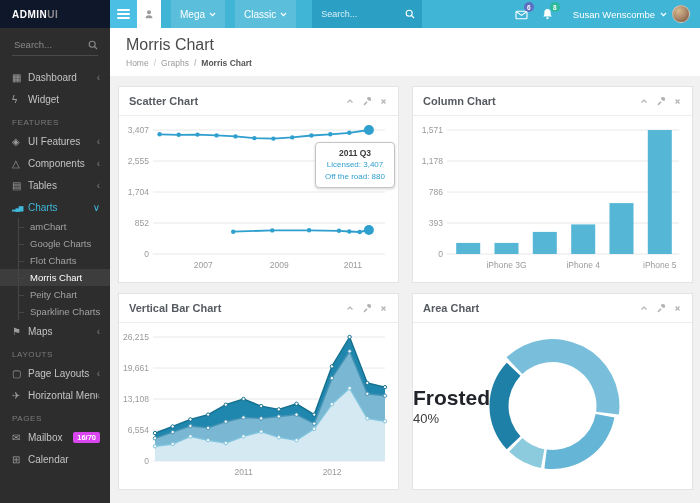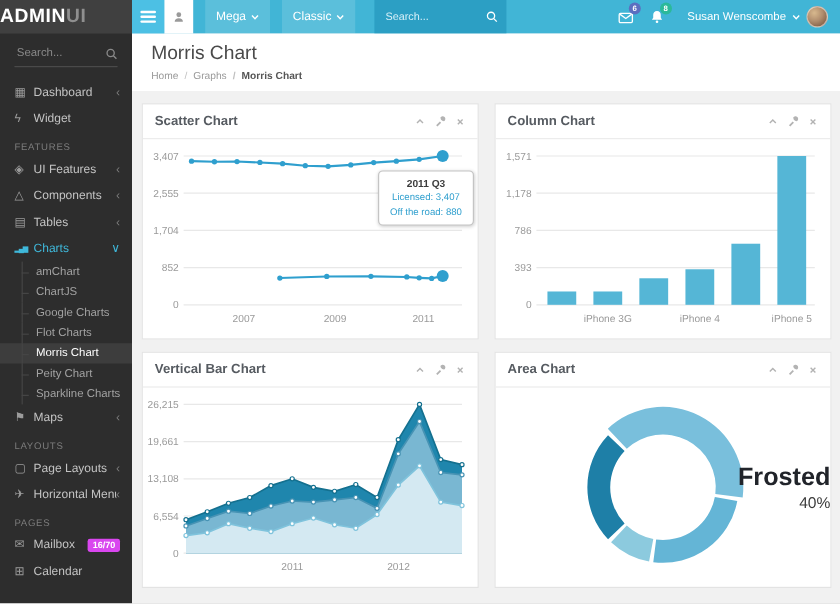--- a/index.html
+++ b/index.html
@@ -2,22 +2,22 @@
 <html><head>
 <meta charset="utf-8">
 <style>
   html,body{margin:0;padding:0;background:#dcdcdc;}
   *{box-sizing:border-box;}
   .app{width:700px;height:503px;display:flex;overflow:hidden;position:relative;
        font-family:"Liberation Sans",sans-serif;background:#f1f1f1;}
 
   
   .sidebar{width:110px;min-width:110px;background:#2d2d2d;display:flex;flex-direction:column;overflow:hidden;}
-  .logo{height:28px;background:#404040;display:flex;align-items:center;
-        font-size:16px;font-weight:bold;letter-spacing:.5px;color:#fff;cursor:pointer;}
+  .logo{height:28px;background:#0f172a;display:flex;align-items:center;padding-left:12px;
+        font-size:10px;font-weight:bold;letter-spacing:.5px;color:#fff;cursor:pointer;}
   .logo .logo-ui{color:#8f8f8f;}
   .side-search{margin:10px 12px 6px 12px;border-bottom:1px solid #4a4a4a;display:flex;align-items:center;padding-bottom:4px;}
   .side-search input{flex:1;min-width:0;background:transparent;border:none;outline:none;color:#bbb;font-size:9.5px;font-family:"Liberation Sans",sans-serif;}
   .side-search input::placeholder{color:#8a8a8a;}
   .side-search svg{flex:none;}
   .side-nav{flex:1;overflow:hidden;padding-top:4px;}
   .side-item{height:22px;display:flex;align-items:center;padding:0 10px 0 12px;color:#c3c3c3;font-size:10px;cursor:pointer;}
   .side-item .gi{width:16px;display:inline-block;font-size:10px;color:#9b9b9b;flex:none;}
   .side-item .lbl{flex:1;white-space:nowrap;overflow:hidden;}
   .side-item .chev{color:#7d7d7d;font-size:10px;}
@@ -70,21 +70,21 @@
   .panel-body{flex:1;position:relative;overflow:hidden;}
   .panel-body svg.chart{display:block;}
 
   
   .chart-tooltip{position:absolute;left:196px;top:26px;width:80px;background:#fff;border:1px solid #c4c4c4;border-radius:4px;
                  box-shadow:0 1px 3px rgba(0,0,0,.18);padding:4px 4px;text-align:center;font-size:8px;line-height:1.45;}
   .tt-title{font-weight:bold;color:#3c3c3c;font-size:8.5px;}
   .tt-line{color:#2f9fce;}
 
   
-  .donut-center{position:absolute;inset:0;display:flex;flex-direction:column;align-items:flex-end;justify-content:center;pointer-events:none;}
+  .donut-center{position:absolute;inset:0;display:flex;flex-direction:column;align-items:flex-start;justify-content:center;pointer-events:none;}
   .donut-label{font-size:21px;font-weight:bold;color:#21242a;}
   .donut-value{font-size:13px;color:#3c3c3c;margin-top:1px;}
 </style>
 </head>
 <body>
 
 <div class="app">
 
   <aside class="sidebar">
     <div class="logo">
@@ -124,23 +124,20 @@
           <span class="lbl">Tables</span>
           <span class="chev">‹</span>
         </div>
         <div class="side-item accent">
           <span class="gi" style="font-size: 6px; letter-spacing: -1px;">▂▄▆</span>
           <span class="lbl">Charts</span>
           <span class="chev">∨</span>
         </div>
         <div class="sub-item">
           <span>amChart</span>
-        </div>
-        <div class="sub-item">
-          <span>ChartJS</span>
         </div>
         <div class="sub-item">
           <span>Google Charts</span>
         </div>
         <div class="sub-item">
           <span>Flot Charts</span>
         </div>
         <div class="sub-item active">
           <span>Morris Chart</span>
         </div>

